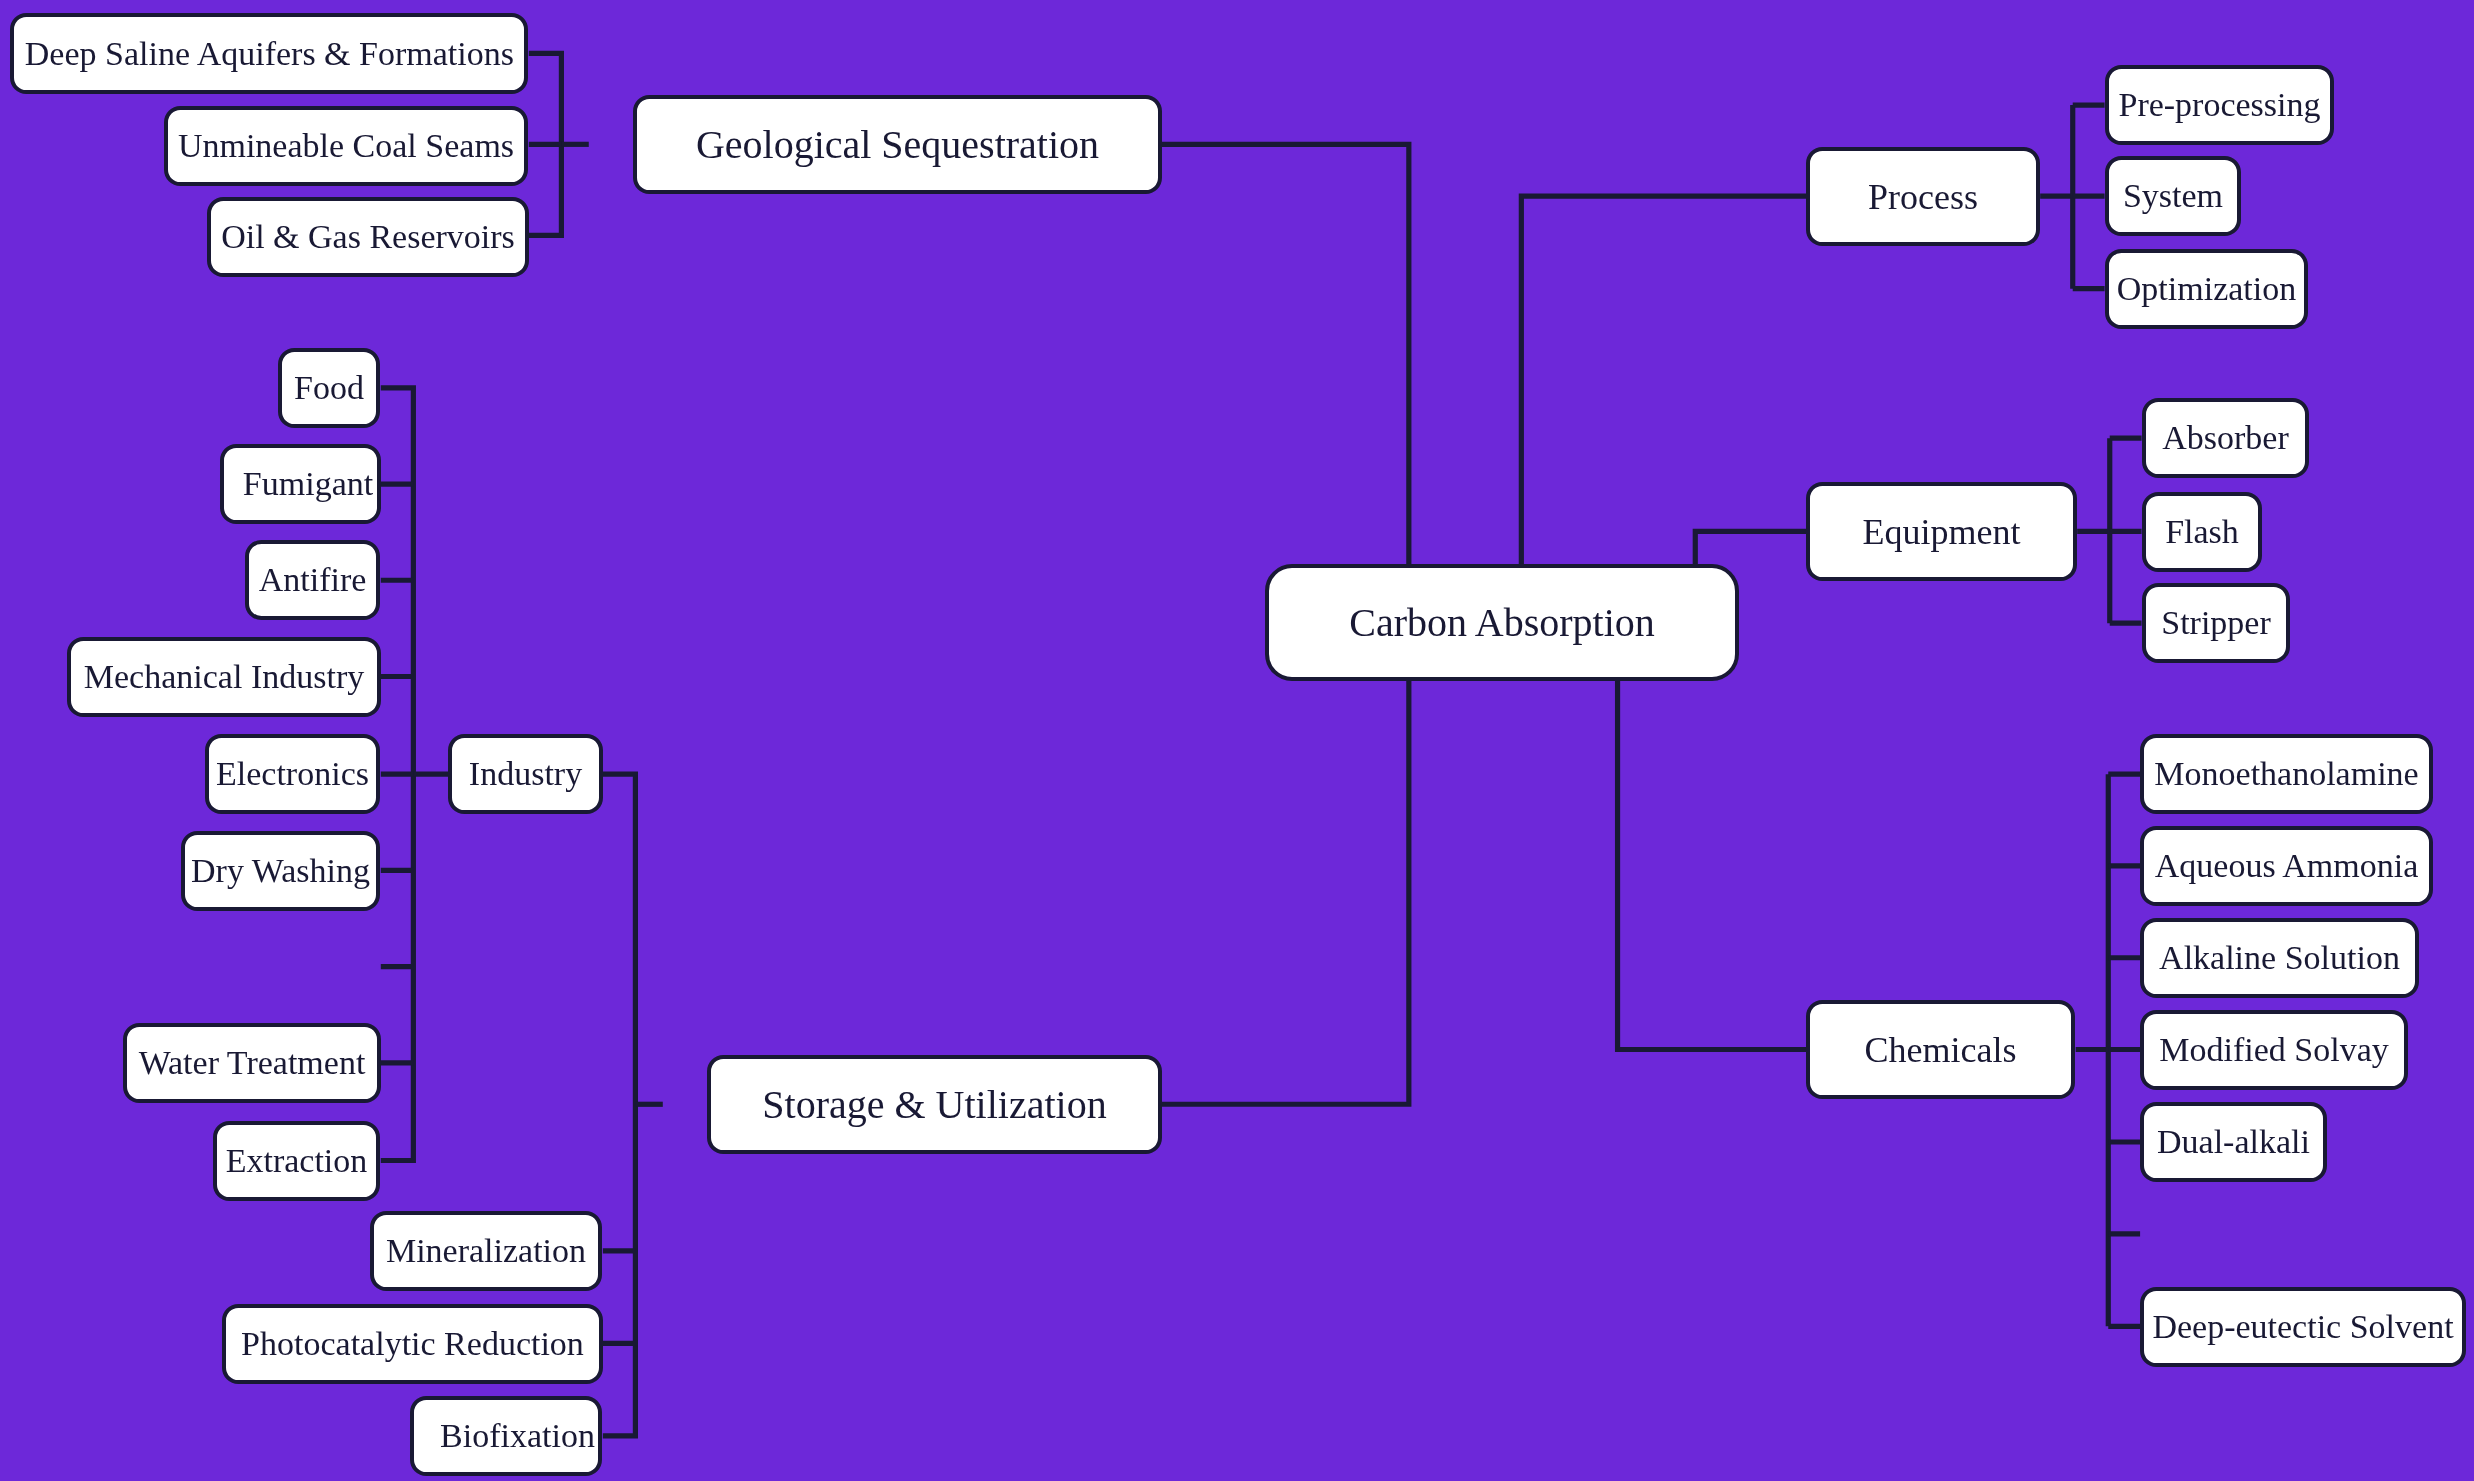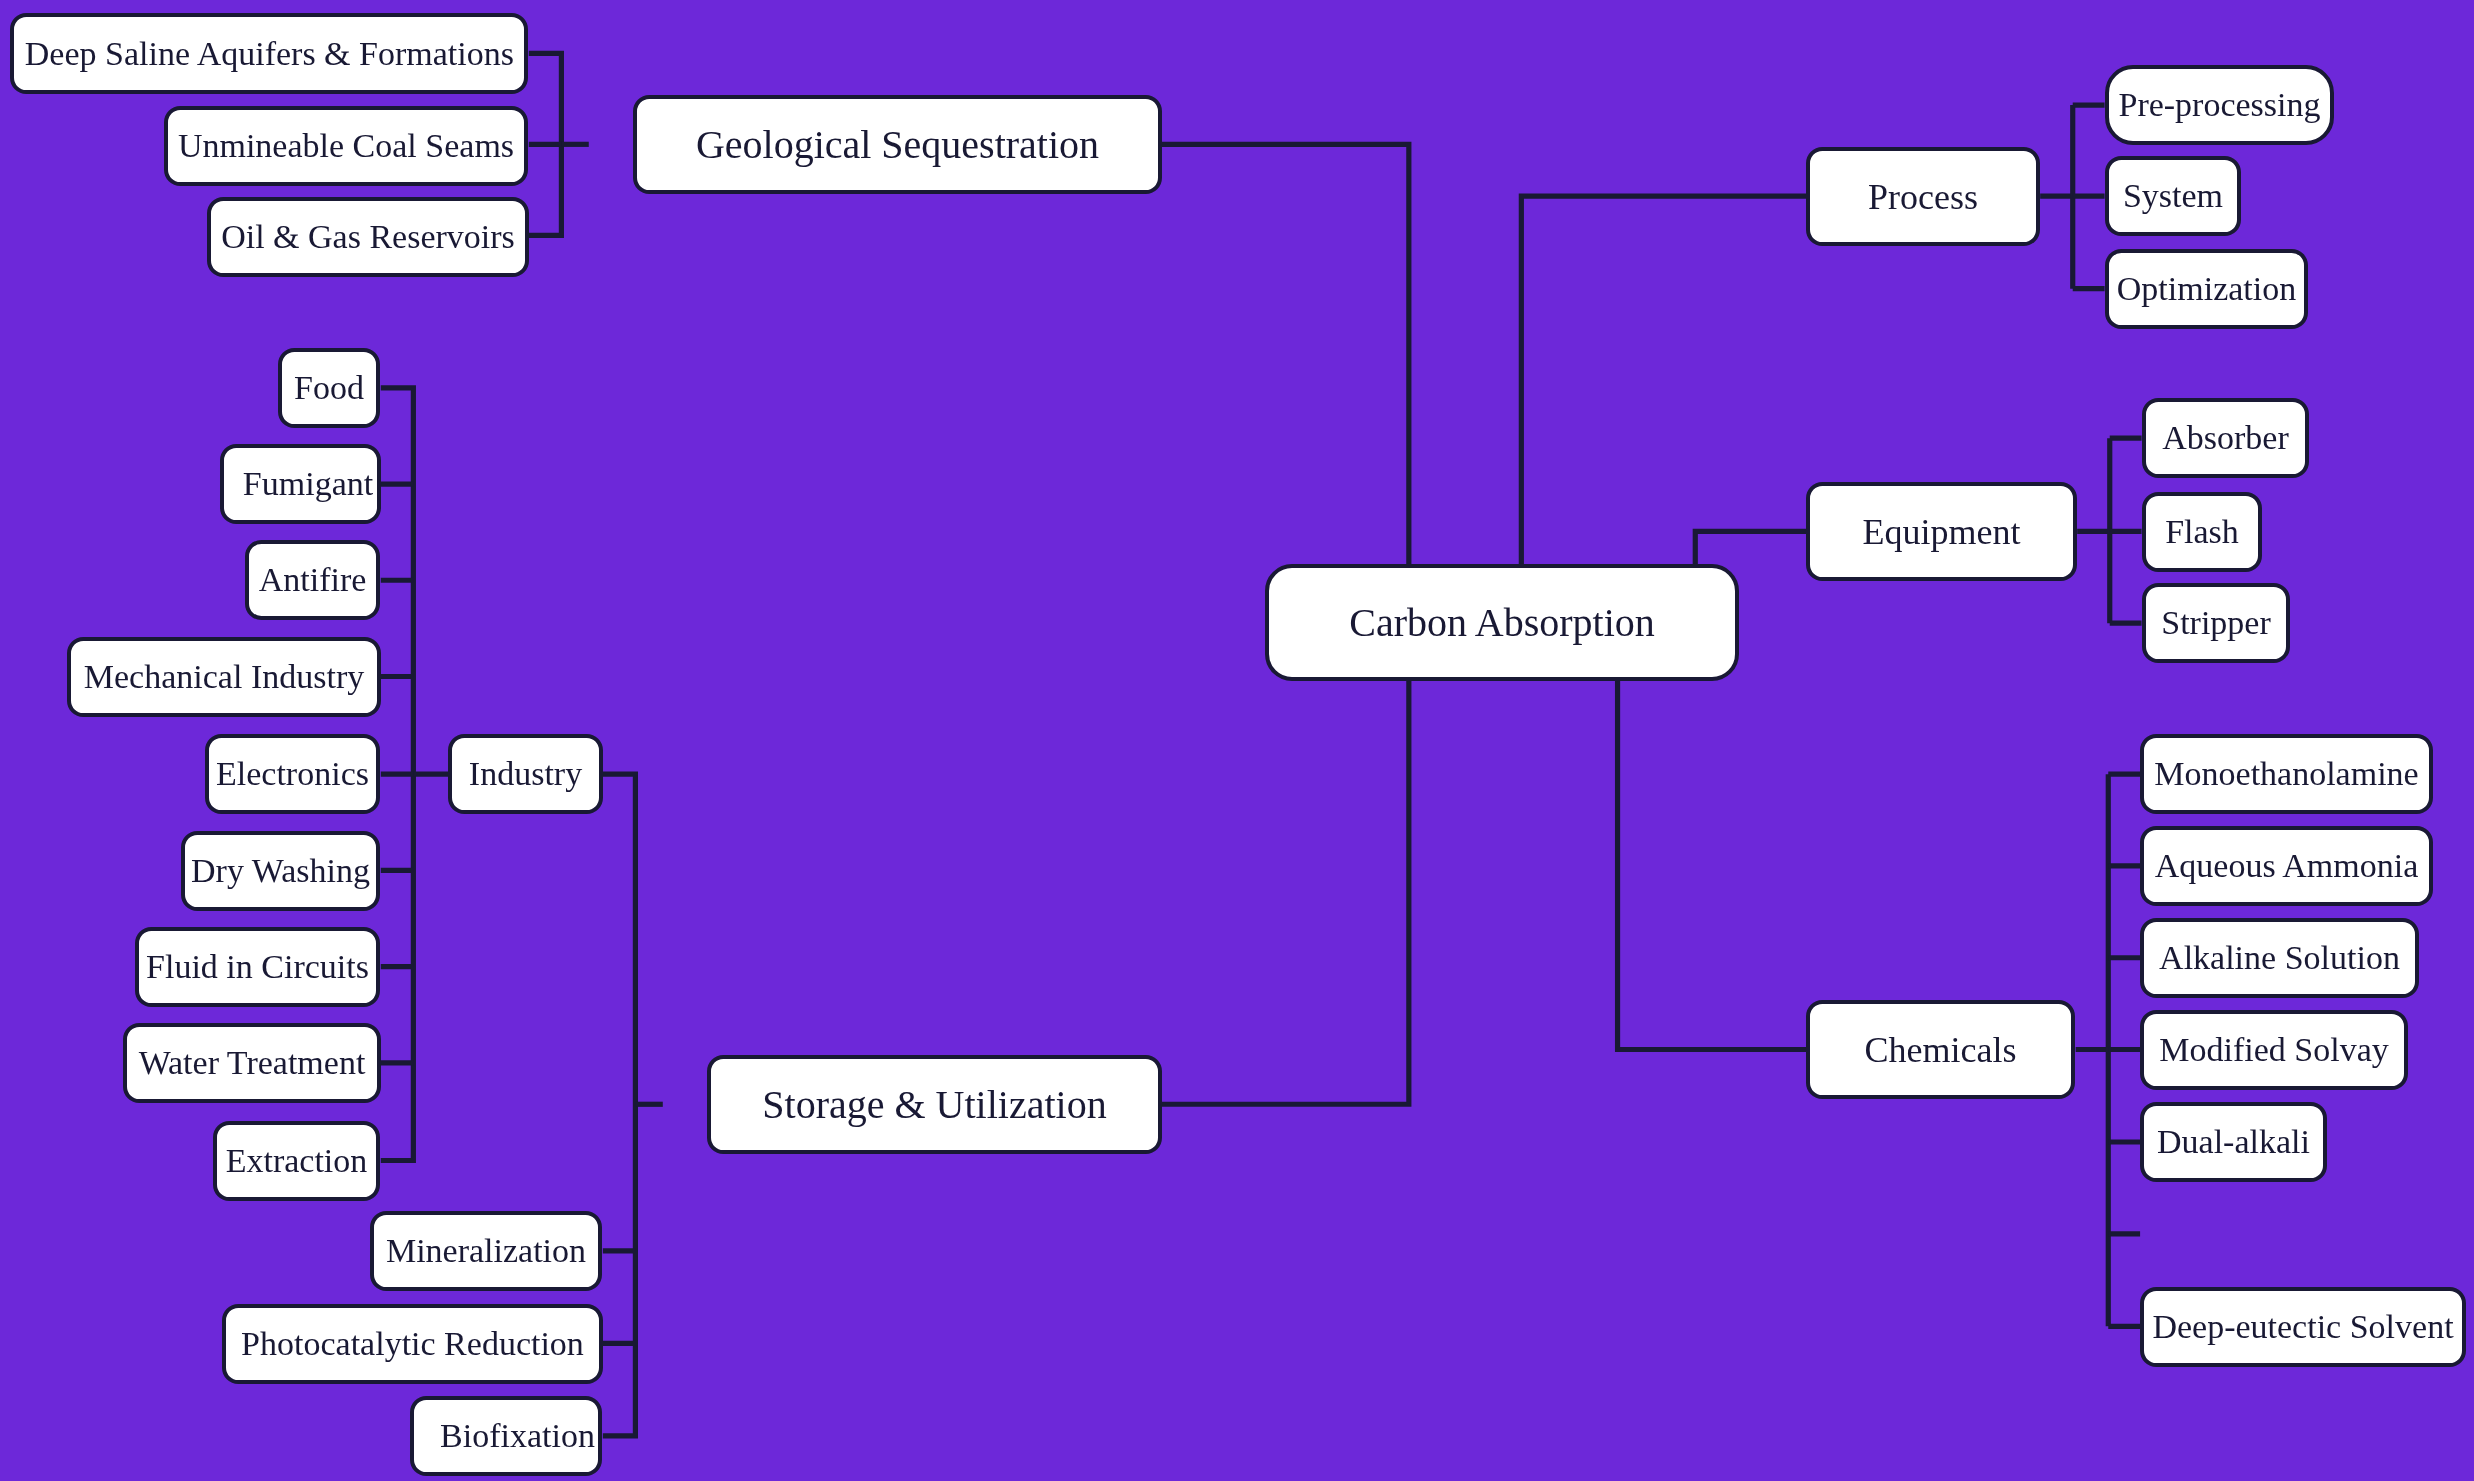--- a/index.html
+++ b/index.html
@@ -127,23 +127,20 @@
   </div>
   <div class="node f-sm" style="left:67px;  top:637px;  width:314px; height:80px;">
     <span>Mechanical Industry</span>
   </div>
   <div class="node f-sm" style="left:205px; top:734px;  width:175px; height:80px;">
     <span>Electronics</span>
   </div>
   <div class="node f-sm" style="left:181px; top:831px; width:199px; height:80px;">
     <span>Dry Washing</span>
   </div>
-  <div class="node f-sm" style="left:135px; top:927px; width:245px; height:80px;">
-    <span>Fluid in Circuits</span>
-  </div>
   <div class="node f-sm" style="left:123px; top:1023px; width:258px; height:80px;">
     <span>Water Treatment</span>
   </div>
   <div class="node f-sm" style="left:213px; top:1121px; width:167px; height:80px;">
     <span>Extraction</span>
   </div>
 
   <div class="node f-sm" style="left:448px; top:734px; width:155px; height:80px;">
     <span>Industry</span>
   </div>
@@ -162,21 +159,21 @@
     <span>Storage &amp; Utilization</span>
   </div>
 
   <div class="node f-lg" style="left:1221px; top:564px; width:474px; height:117px;border-radius:27px;">
     <span>Carbon Absorption</span>
   </div>
 
   <div class="node f-md" style="left:1806px; top:147px; width:234px; height:99px;">
     <span>Process</span>
   </div>
-  <div class="node f-sm" style="left:2105px; top:65px;  width:229px; height:80px;border-radius:28px;">
+  <div class="node f-sm" style="left:2105px; top:65px;  width:229px; height:80px;">
     <span>Pre-processing</span>
   </div>
   <div class="node f-sm" style="left:2105px; top:156px; width:136px; height:80px;">
     <span>System</span>
   </div>
   <div class="node f-sm" style="left:2105px; top:249px; width:203px; height:80px;">
     <span>Optimization</span>
   </div>
 
   <div class="node f-md" style="left:1806px; top:482px; width:271px; height:99px;">

